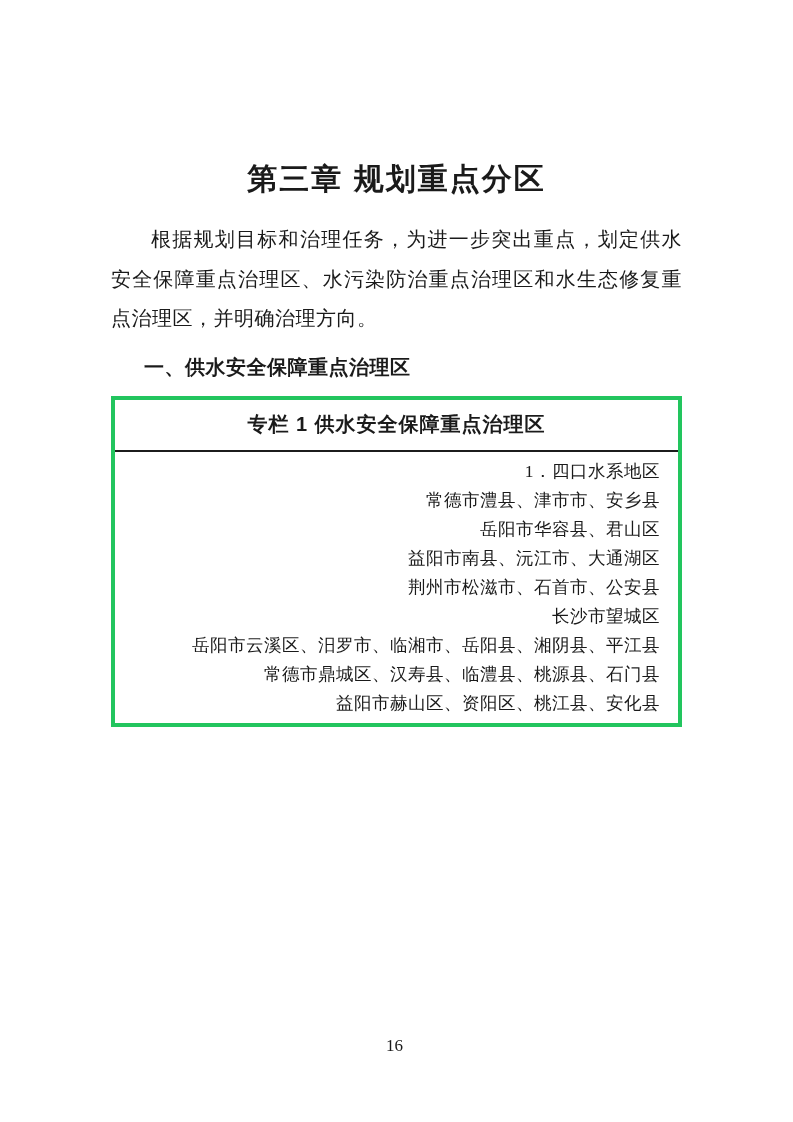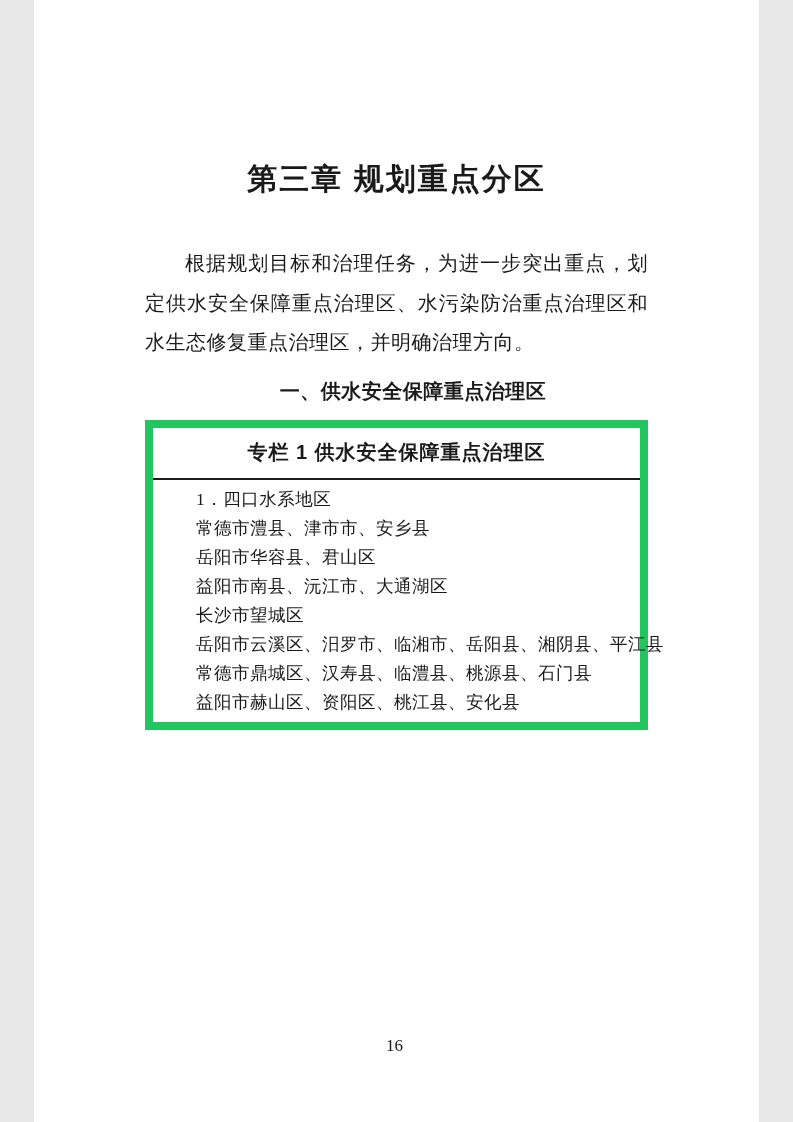--- a/index.html
+++ b/index.html
@@ -1,18 +1,18 @@
 <!DOCTYPE html>
 <html><head>
 <meta charset="utf-8">
 <style>
   html, body { margin: 0; padding: 0; background: #e8e8e8; }
   .page {
     position: relative;
-    width: 725px;
+    width: 793px;
     height: 1122px;
     margin: 0 auto;
     background: #ffffff;
     box-sizing: border-box;
     padding: 0 111px;
     overflow: hidden;
     font-family: "Liberation Serif", "DejaVu Serif", serif;
     color: #1a1a1a;
   }
   .chapter-title {
@@ -25,35 +25,35 @@
     letter-spacing: 2px;
   }
   p.body-para {
     margin: 0;
     font-size: 20px;
     line-height: 39.5px;
     text-align: justify;
     text-indent: 2em;
     letter-spacing: 0.5px;
   }
-  p.intro-para { margin-top: 44px; }
+  p.intro-para { margin-top: 20px; }
   .section-heading {
     margin: 9px 0 0 0;
     font-family: "Liberation Sans", "DejaVu Sans", sans-serif;
     font-weight: bold;
     font-size: 20px;
     line-height: 39px;
     text-indent: 1.65em;
     letter-spacing: 0.5px;
-    text-align: center;
   }
   .callout {
     margin-top: 9px;
-    border: 8px solid #22c55e;
+    border: 4px solid #22c55e;
     background: #ffffff;
+    text-align: right;
   }
   .callout-header {
     height: 50px;
     border-bottom: 2px solid #1c1c1c;
     display: flex;
     align-items: center;
     justify-content: center;
     font-family: "Liberation Sans", "DejaVu Sans", sans-serif;
     font-weight: bold;
     font-size: 20px;
@@ -92,20 +92,21 @@
   <h2 class="section-heading">一、供水安全保障重点治理区</h2>
 
 
   <div class="callout">
     <div class="callout-header">专栏 1  供水安全保障重点治理区</div>
     <ul class="callout-list">
         <li class="callout-line">1．四口水系地区</li>
         <li class="callout-line">常德市澧县、津市市、安乡县</li>
         <li class="callout-line">岳阳市华容县、君山区</li>
         <li class="callout-line">益阳市南县、沅江市、大通湖区</li>
+        <li class="callout-line">荆州市松滋市、石首市、公安县</li>
         <li class="callout-line">长沙市望城区</li>
         <li class="callout-line">岳阳市云溪区、汨罗市、临湘市、岳阳县、湘阴县、平江县</li>
         <li class="callout-line">常德市鼎城区、汉寿县、临澧县、桃源县、石门县</li>
         <li class="callout-line">益阳市赫山区、资阳区、桃江县、安化县</li>
       </ul>
   </div>
 
   <div class="page-number">16</div>
 
 </div>

